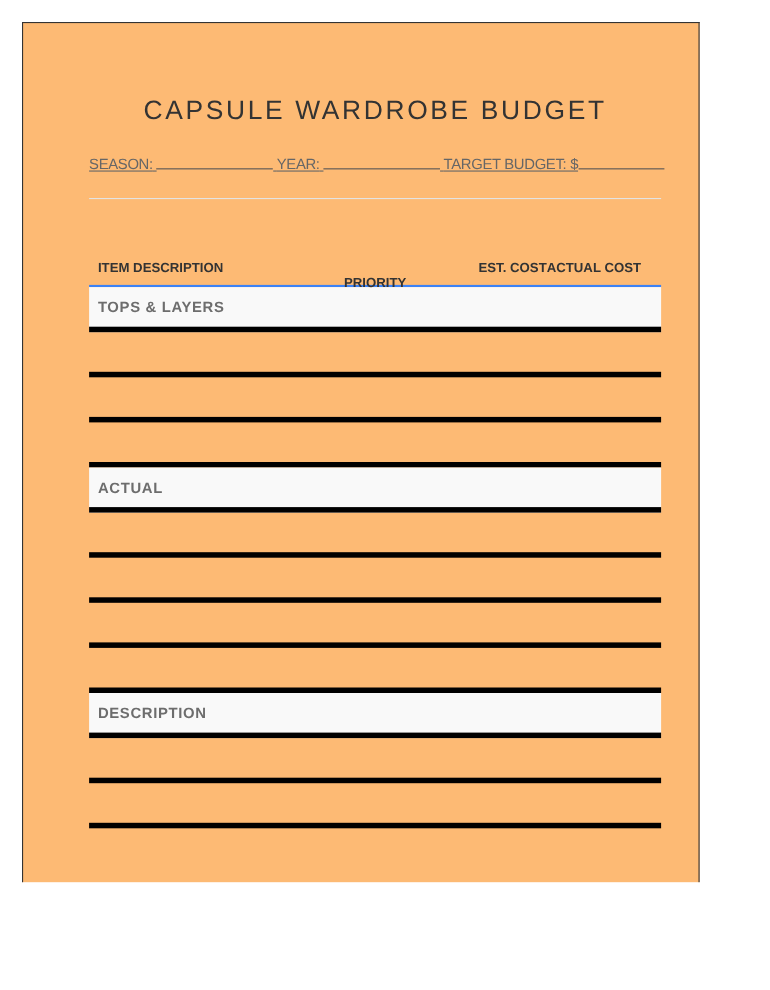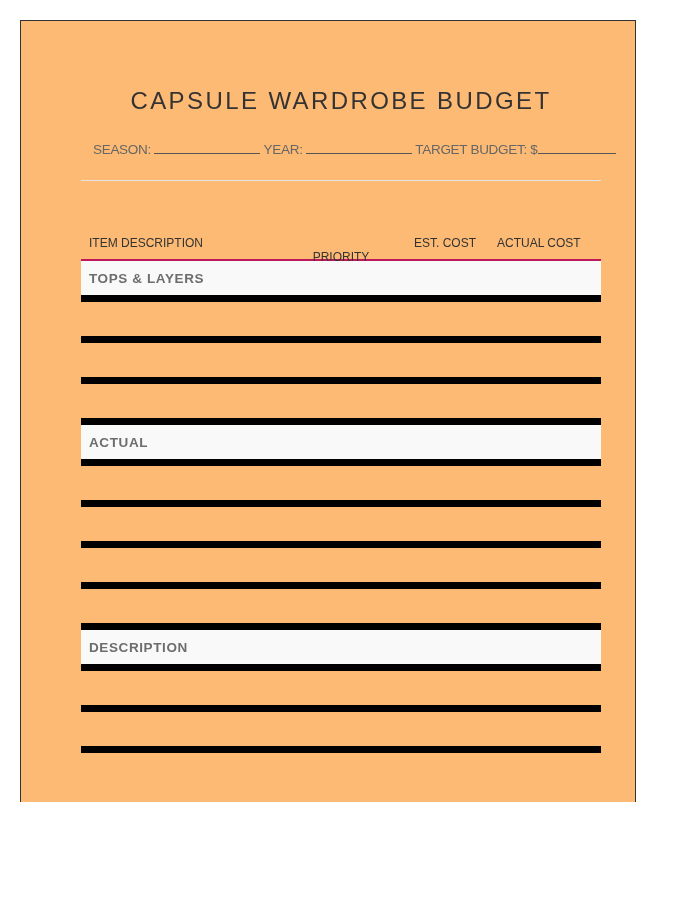--- a/index.html
+++ b/index.html
@@ -7,37 +7,37 @@
     .page {
       position: absolute; left: 20px; top: 20px; width: 616px; height: 782px;
       border: 1px solid #333333; border-bottom: none; box-sizing: border-box; background: #fdba74;
       overflow: hidden;
     }
     .title {
       position: absolute; left: 0; top: 66px; width: 640px; text-align: center;
       font-size: 24px; letter-spacing: 2.4px; color: #333333; font-weight: normal;
     }
     .meta {
-      position: absolute; left: 72px; top: 120px; width: 520px;
-      font-size: 13.5px; color: #666666; white-space: nowrap; letter-spacing: -0.3px;
+      position: absolute; left: 60px; top: 120px; width: 520px;
+      font-size: 13.5px; color: #666666; white-space: nowrap; letter-spacing: -0.3px; text-decoration: underline;
     }
     .meta .blank { display: inline-block; border-bottom: 1px solid #555; height: 12px; vertical-align: baseline; }
     .divider {
       position: absolute; left: 60px; top: 159px; width: 520px; height: 1px; background: #e3e3e3;
     }
     .table { position: absolute; left: 60px; top: 205px; width: 520px; }
     .thead {
-      display: flex; height: 33px; align-items: center; border-bottom: 2px solid #be185d;
-      font-size: 12px; font-weight: normal; color: #333333;
+      display: flex; height: 33px; align-items: center; border-bottom: 2px solid #3b82f6;
+      font-size: 12px; font-weight: bold; color: #333333;
     }
     .thead .c1 { width: 208px; padding-left: 8px; box-sizing: border-box; }
     .thead .c2 { width: 104px; text-align: center; margin-top: 28px; }
-    .thead .c3 { width: 104px; text-align: center; }
+    .thead .c3 { width: 104px; text-align: right; }
     .thead .c4 { width: 104px; text-align: left; }
-    .row { height: 41px; border-bottom: 7px solid #000000; box-sizing: border-box; display: flex; align-items: center; }
+    .row { height: 41px; border-bottom: 5px solid #000000; box-sizing: border-box; display: flex; align-items: center; }
     .row.section { background: #f9f9f9; }
     .row.section span {
       padding-left: 8px; font-size: 13.5px; font-weight: bold; color: #6d6d6d; letter-spacing: 0.6px;
     }
   </style>
 </head>
 <body>
 
 <div class="page">
   <div class="title">CAPSULE WARDROBE BUDGET</div>

